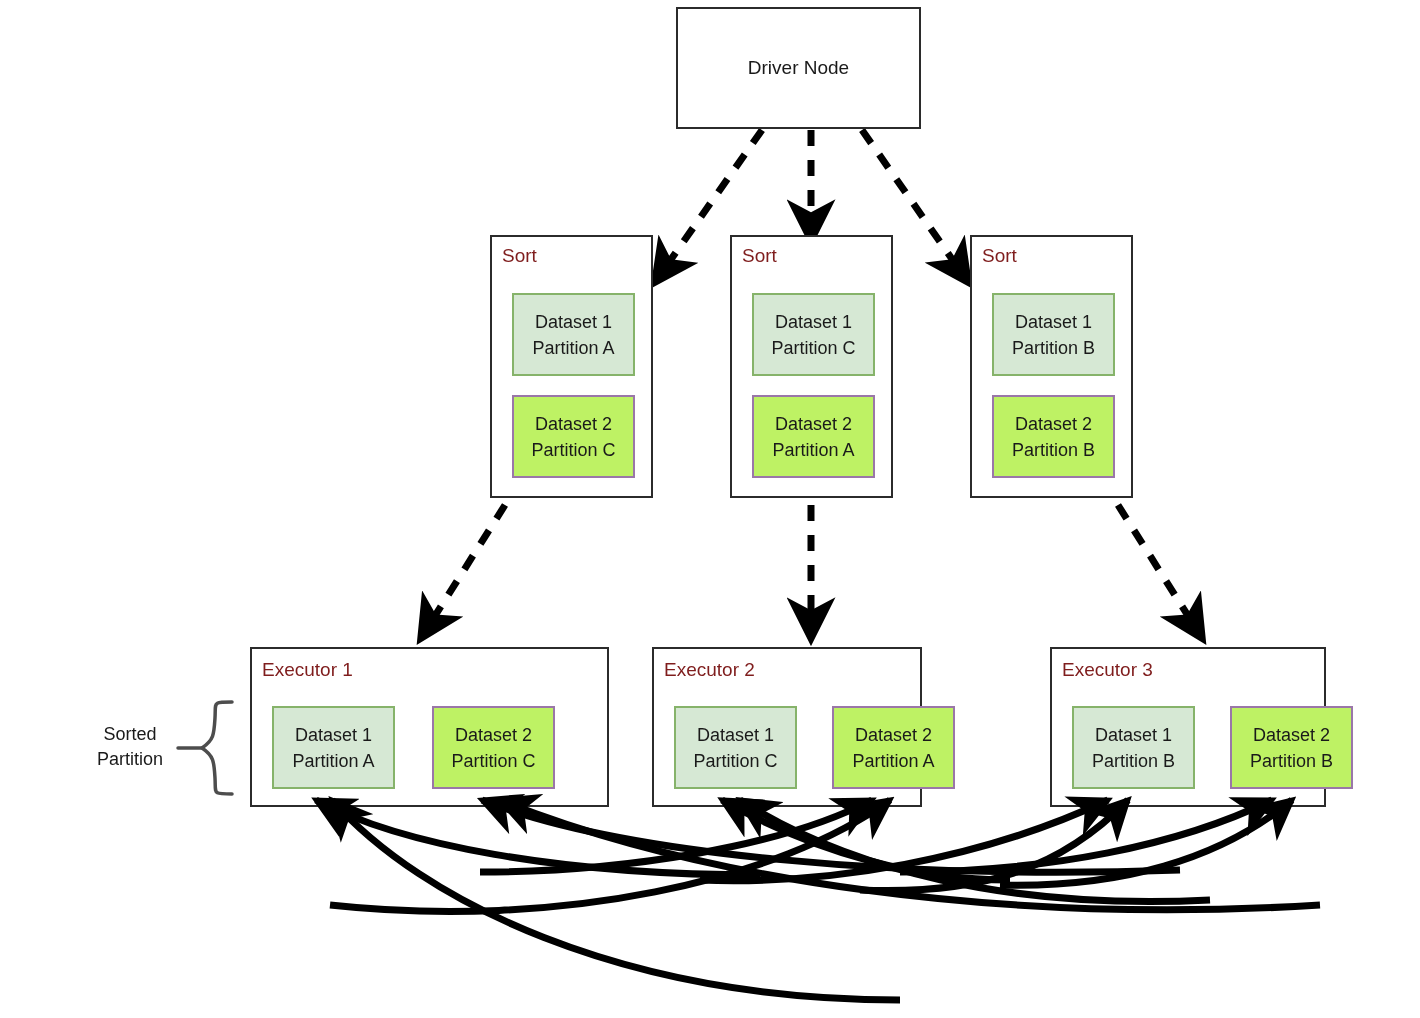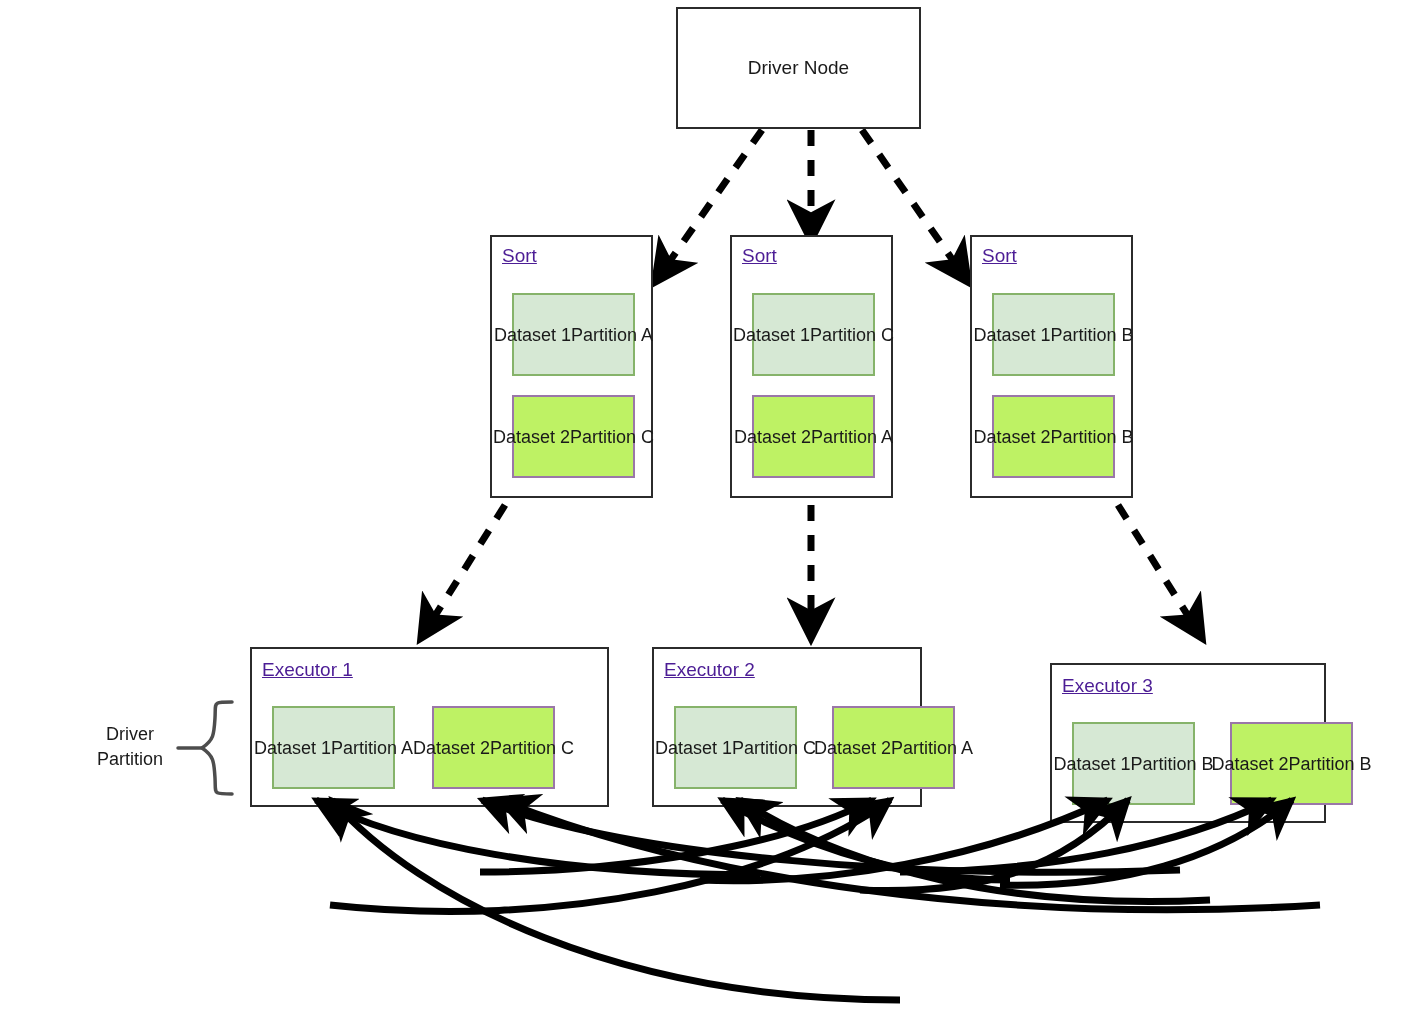--- a/index.html
+++ b/index.html
@@ -30,43 +30,42 @@
   }
   .node-box {
     position: absolute;
     background: #ffffff;
     border: 2px solid #2b2b2b;
     box-sizing: border-box;
   }
   .node-title {
     position: absolute;
     font-size: 19px;
-    color: #4c1d95;
+    color: #7f1d1d;
     line-height: 22px;
     white-space: nowrap;
-    text-decoration: underline;
   }
   .driver-label {
     position: absolute;
     left: 0;
     top: 0;
     width: 100%;
     height: 100%;
     display: flex;
     align-items: center;
     justify-content: center;
     font-size: 19px;
     color: #1a1a1a;
   }
   .part-box {
     position: absolute;
     box-sizing: border-box;
     border: 2px solid;
     display: flex;
-    flex-direction: row;
+    flex-direction: column;
     align-items: center;
     justify-content: center;
     font-size: 18px;
     line-height: 26px;
     color: #1a1a1a;
     text-align: center;
   }
   .part-box.green {
     background: #d6e8d4;
     border-color: #86b36a;
@@ -167,42 +166,42 @@
     <div class="part-box green" style="left:20px; top:57px; width:123px; height:83px;">
       <span class="part-line">Dataset 1</span>
       <span class="part-line">Partition C</span>
     </div>
     <div class="part-box purple" style="left:178px; top:57px; width:123px; height:83px;">
       <span class="part-line">Dataset 2</span>
       <span class="part-line">Partition A</span>
     </div>
   </div>
 
-  <div class="node-box" style="left:1050px; top:647px; width:276px; height:160px;margin-top:16px;">
+  <div class="node-box" style="left:1050px; top:647px; width:276px; height:160px;">
     <div class="node-title" style="left:10px; top:10px;">Executor 3</div>
     <div class="part-box green" style="left:20px; top:57px; width:123px; height:83px;">
       <span class="part-line">Dataset 1</span>
       <span class="part-line">Partition B</span>
     </div>
     <div class="part-box purple" style="left:178px; top:57px; width:123px; height:83px;">
       <span class="part-line">Dataset 2</span>
       <span class="part-line">Partition B</span>
     </div>
   </div>
 
   <svg class="svg-layer" viewBox="0 0 1420 1018" width="1420" height="1018" xmlns="http://www.w3.org/2000/svg">
     <path d="M 232 702 C 212 702 216 702 215 718
              C 214 734 214 740 202 748
              C 214 756 214 762 215 778
              C 216 794 212 794 232 794" stroke="#4d4d4d" stroke-width="3.5" fill="none" stroke-linecap="round" stroke-linejoin="round"></path>
     <path d="M 178 748 L 202 748" stroke="#4d4d4d" stroke-width="3.5" stroke-linecap="round"></path>
   </svg>
 
   <div class="side-label" style="left:80px; top:722px; width:100px;">
-    <span>Driver</span><br>
+    <span>Sorted</span><br>
     <span>Partition</span>
   </div>
 
   <svg class="svg-layer" viewBox="0 0 1420 1018" width="1420" height="1018" xmlns="http://www.w3.org/2000/svg">
     <defs>
       <marker id="arrowSolid" viewBox="0 0 12 12" refX="10.5" refY="6" markerWidth="6.2" markerHeight="6.2" orient="auto-start-reverse">
         <path d="M 0 0 L 12 6 L 0 12 L 3.4 6 z" fill="#000000"></path>
       </marker>
     </defs>
     <g fill="none" stroke="#000000" stroke-width="7" marker-end="url(#arrowSolid)">

